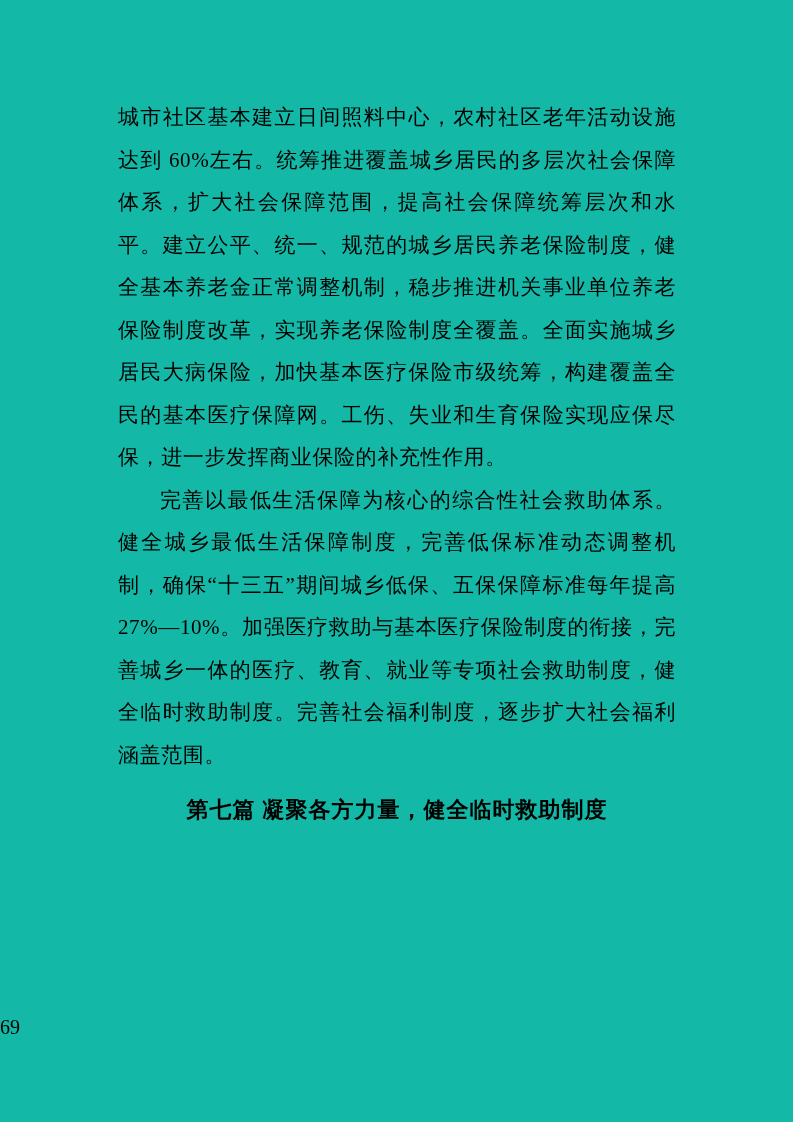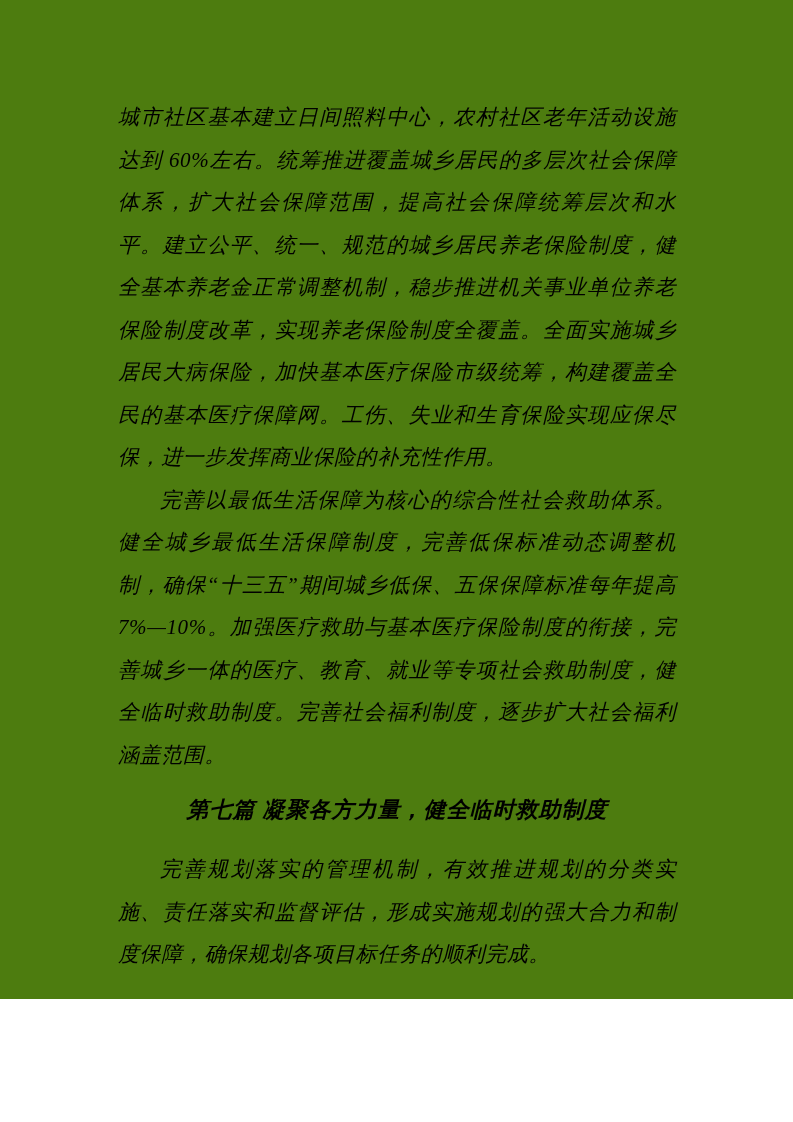--- a/index.html
+++ b/index.html
@@ -3,26 +3,25 @@
 <meta charset="utf-8">
 <style>
   html, body {
     margin: 0;
     padding: 0;
     background: #ffffff;
   }
   .page {
     position: relative;
     width: 793px;
-    height: 999px;
-    background: #4d7c0f;
+    height: 1122px;
+    background: #14b8a6;
     overflow: hidden;
     font-family: "Liberation Serif", serif;
     color: #000000;
-    font-style: italic;
   }
   .content {
     position: absolute;
     left: 118px;
     top: 96px;
     width: 558px;
   }
   p.body-para {
     margin: 0;
     font-size: 21px;
@@ -54,18 +53,17 @@
     line-height: 24px;
     font-family: "Liberation Serif", serif;
   }
 </style>
 </head>
 <body>
 
 <div class="page">
   <div class="content">
     <p class="body-para">城市社区基本建立日间照料中心，农村社区老年活动设施达到 60%左右。统筹推进覆盖城乡居民的多层次社会保障体系，扩大社会保障范围，提高社会保障统筹层次和水平。建立公平、统一、规范的城乡居民养老保险制度，健全基本养老金正常调整机制，稳步推进机关事业单位养老保险制度改革，实现养老保险制度全覆盖。全面实施城乡居民大病保险，加快基本医疗保险市级统筹，构建覆盖全民的基本医疗保障网。工伤、失业和生育保险实现应保尽保，进一步发挥商业保险的补充性作用。</p>
-    <p class="body-para indent">完善以最低生活保障为核心的综合性社会救助体系。健全城乡最低生活保障制度，完善低保标准动态调整机制，确保“十三五”期间城乡低保、五保保障标准每年提高 7%—10%。加强医疗救助与基本医疗保险制度的衔接，完善城乡一体的医疗、教育、就业等专项社会救助制度，健全临时救助制度。完善社会福利制度，逐步扩大社会福利涵盖范围。</p>
+    <p class="body-para indent">完善以最低生活保障为核心的综合性社会救助体系。健全城乡最低生活保障制度，完善低保标准动态调整机制，确保“十三五”期间城乡低保、五保保障标准每年提高 27%—10%。加强医疗救助与基本医疗保险制度的衔接，完善城乡一体的医疗、教育、就业等专项社会救助制度，健全临时救助制度。完善社会福利制度，逐步扩大社会福利涵盖范围。</p>
     <h2 class="section-heading">第七篇 凝聚各方力量，健全临时救助制度</h2>
-    <p class="body-para indent">完善规划落实的管理机制，有效推进规划的分类实施、责任落实和监督评估，形成实施规划的强大合力和制度保障，确保规划各项目标任务的顺利完成。</p>
   </div>
   <div class="page-number">69</div>
 </div>
 
 </body></html>

